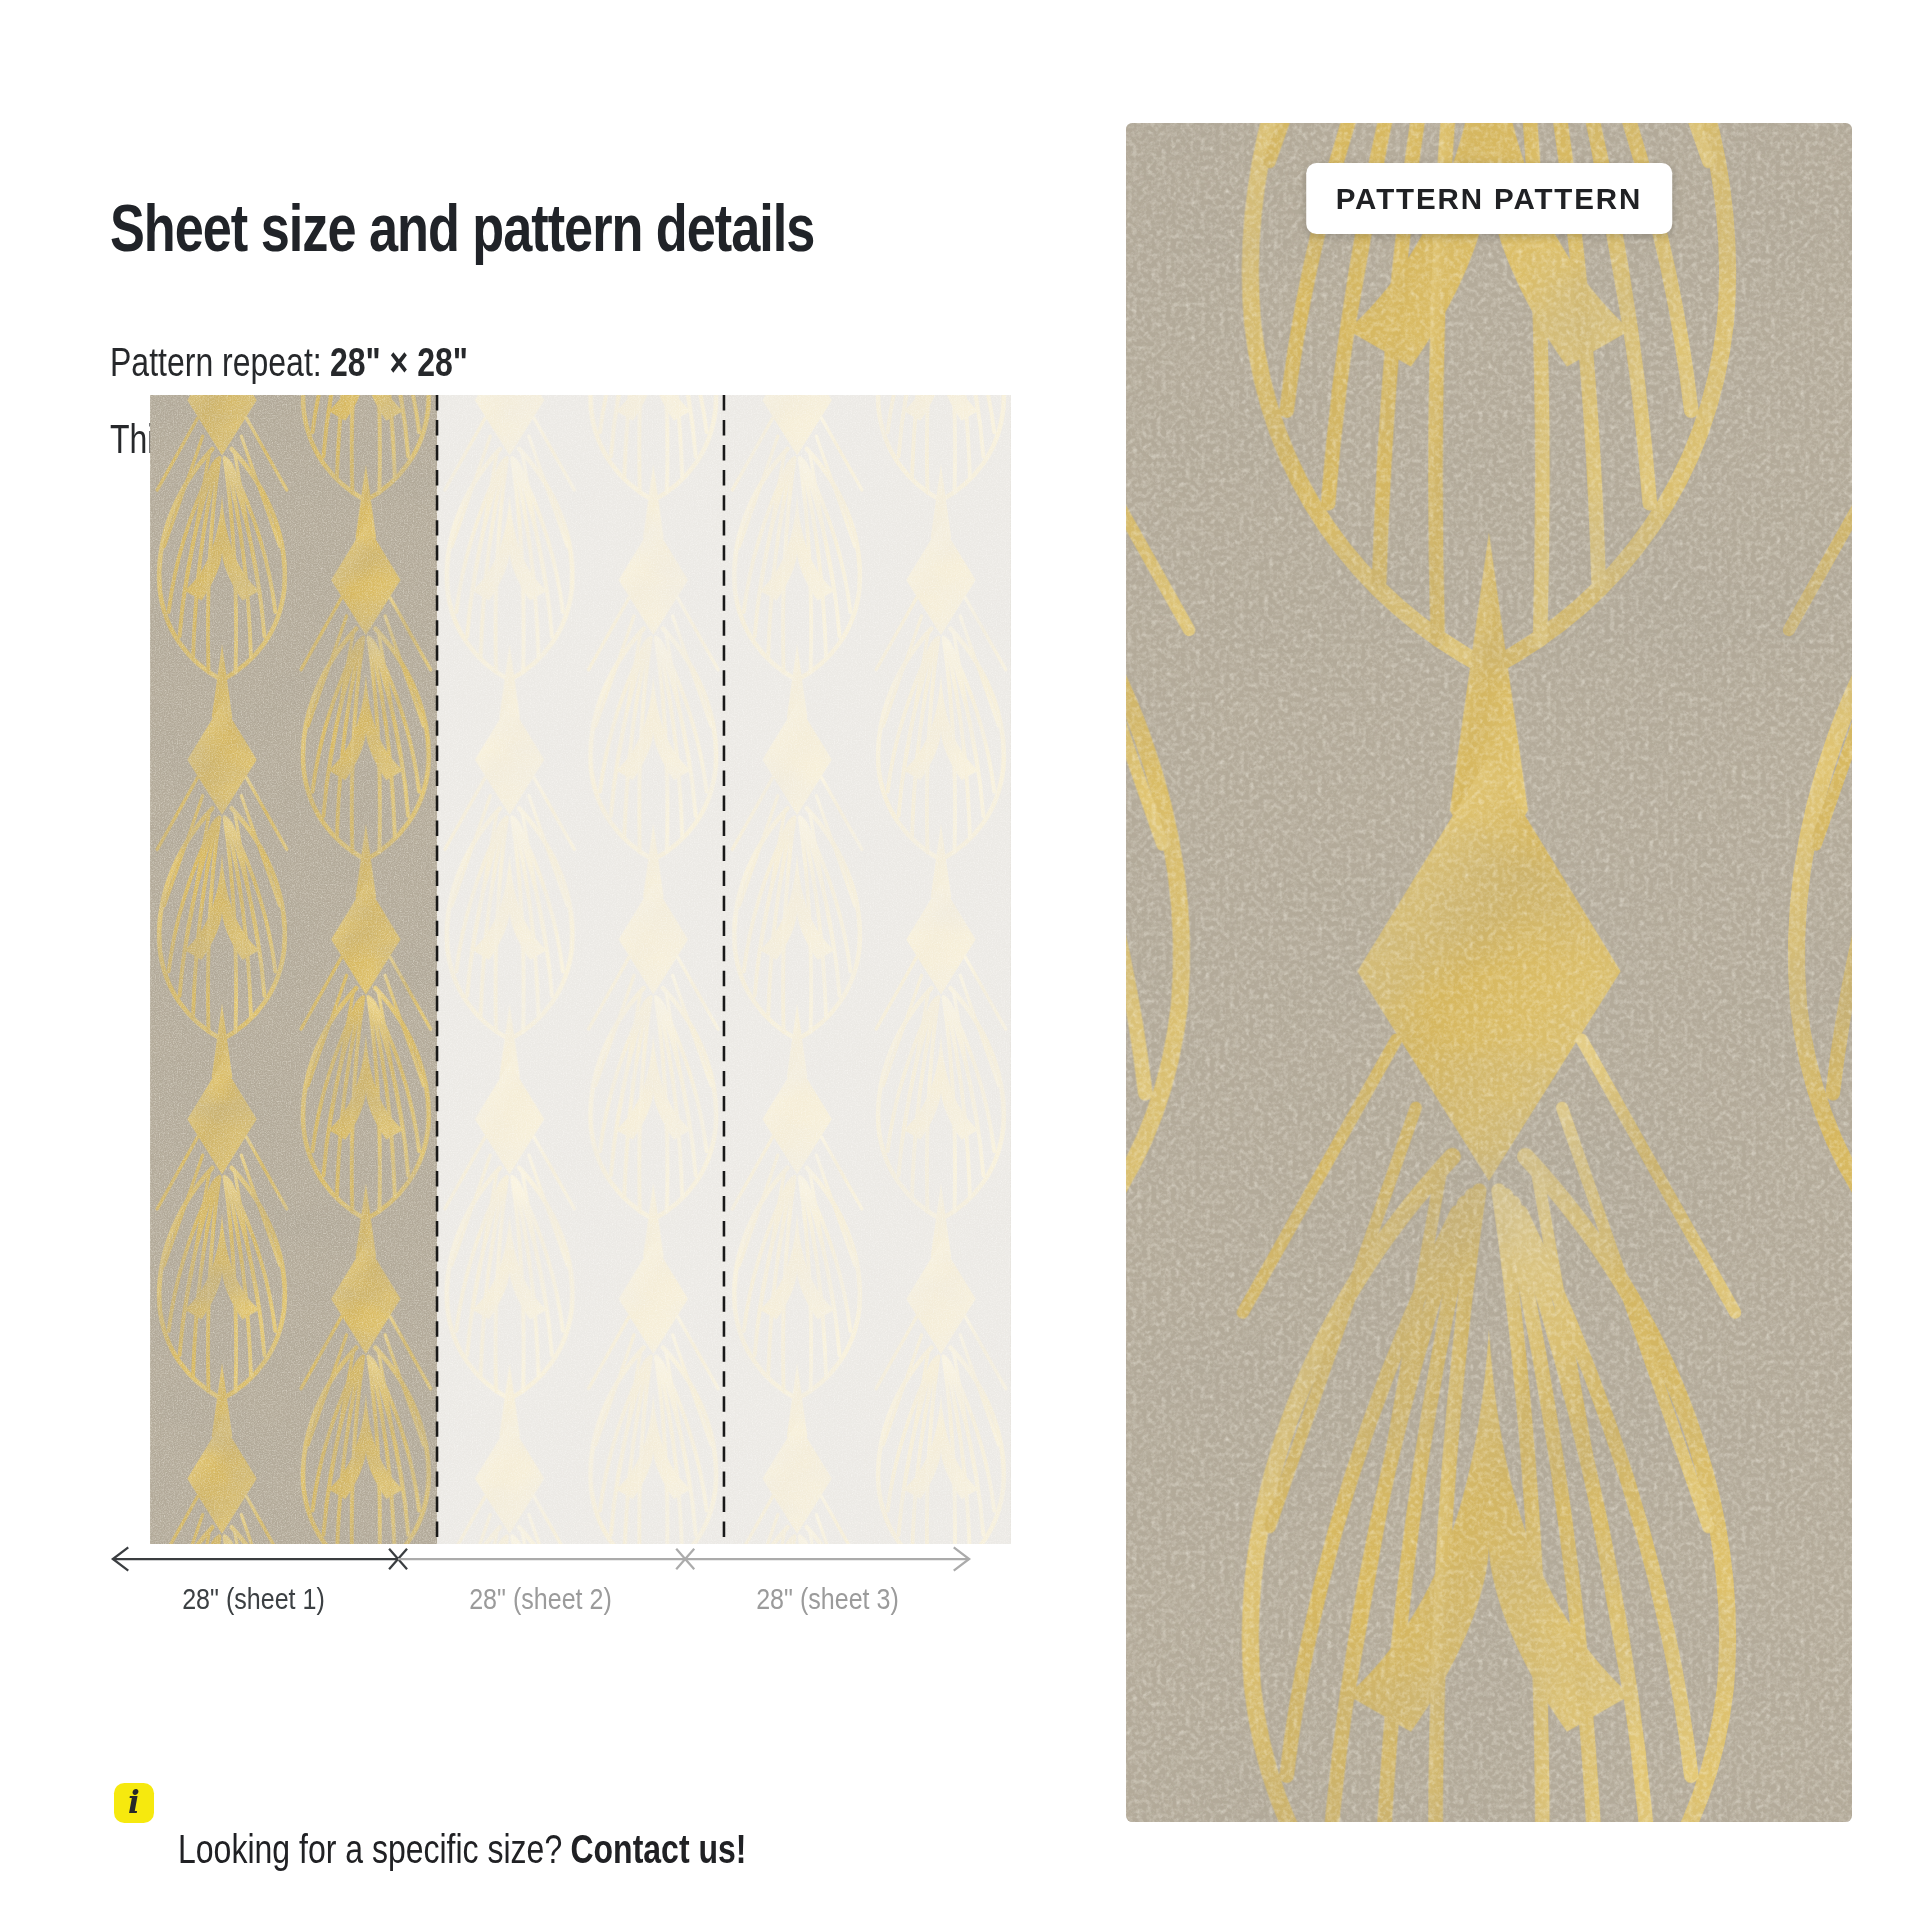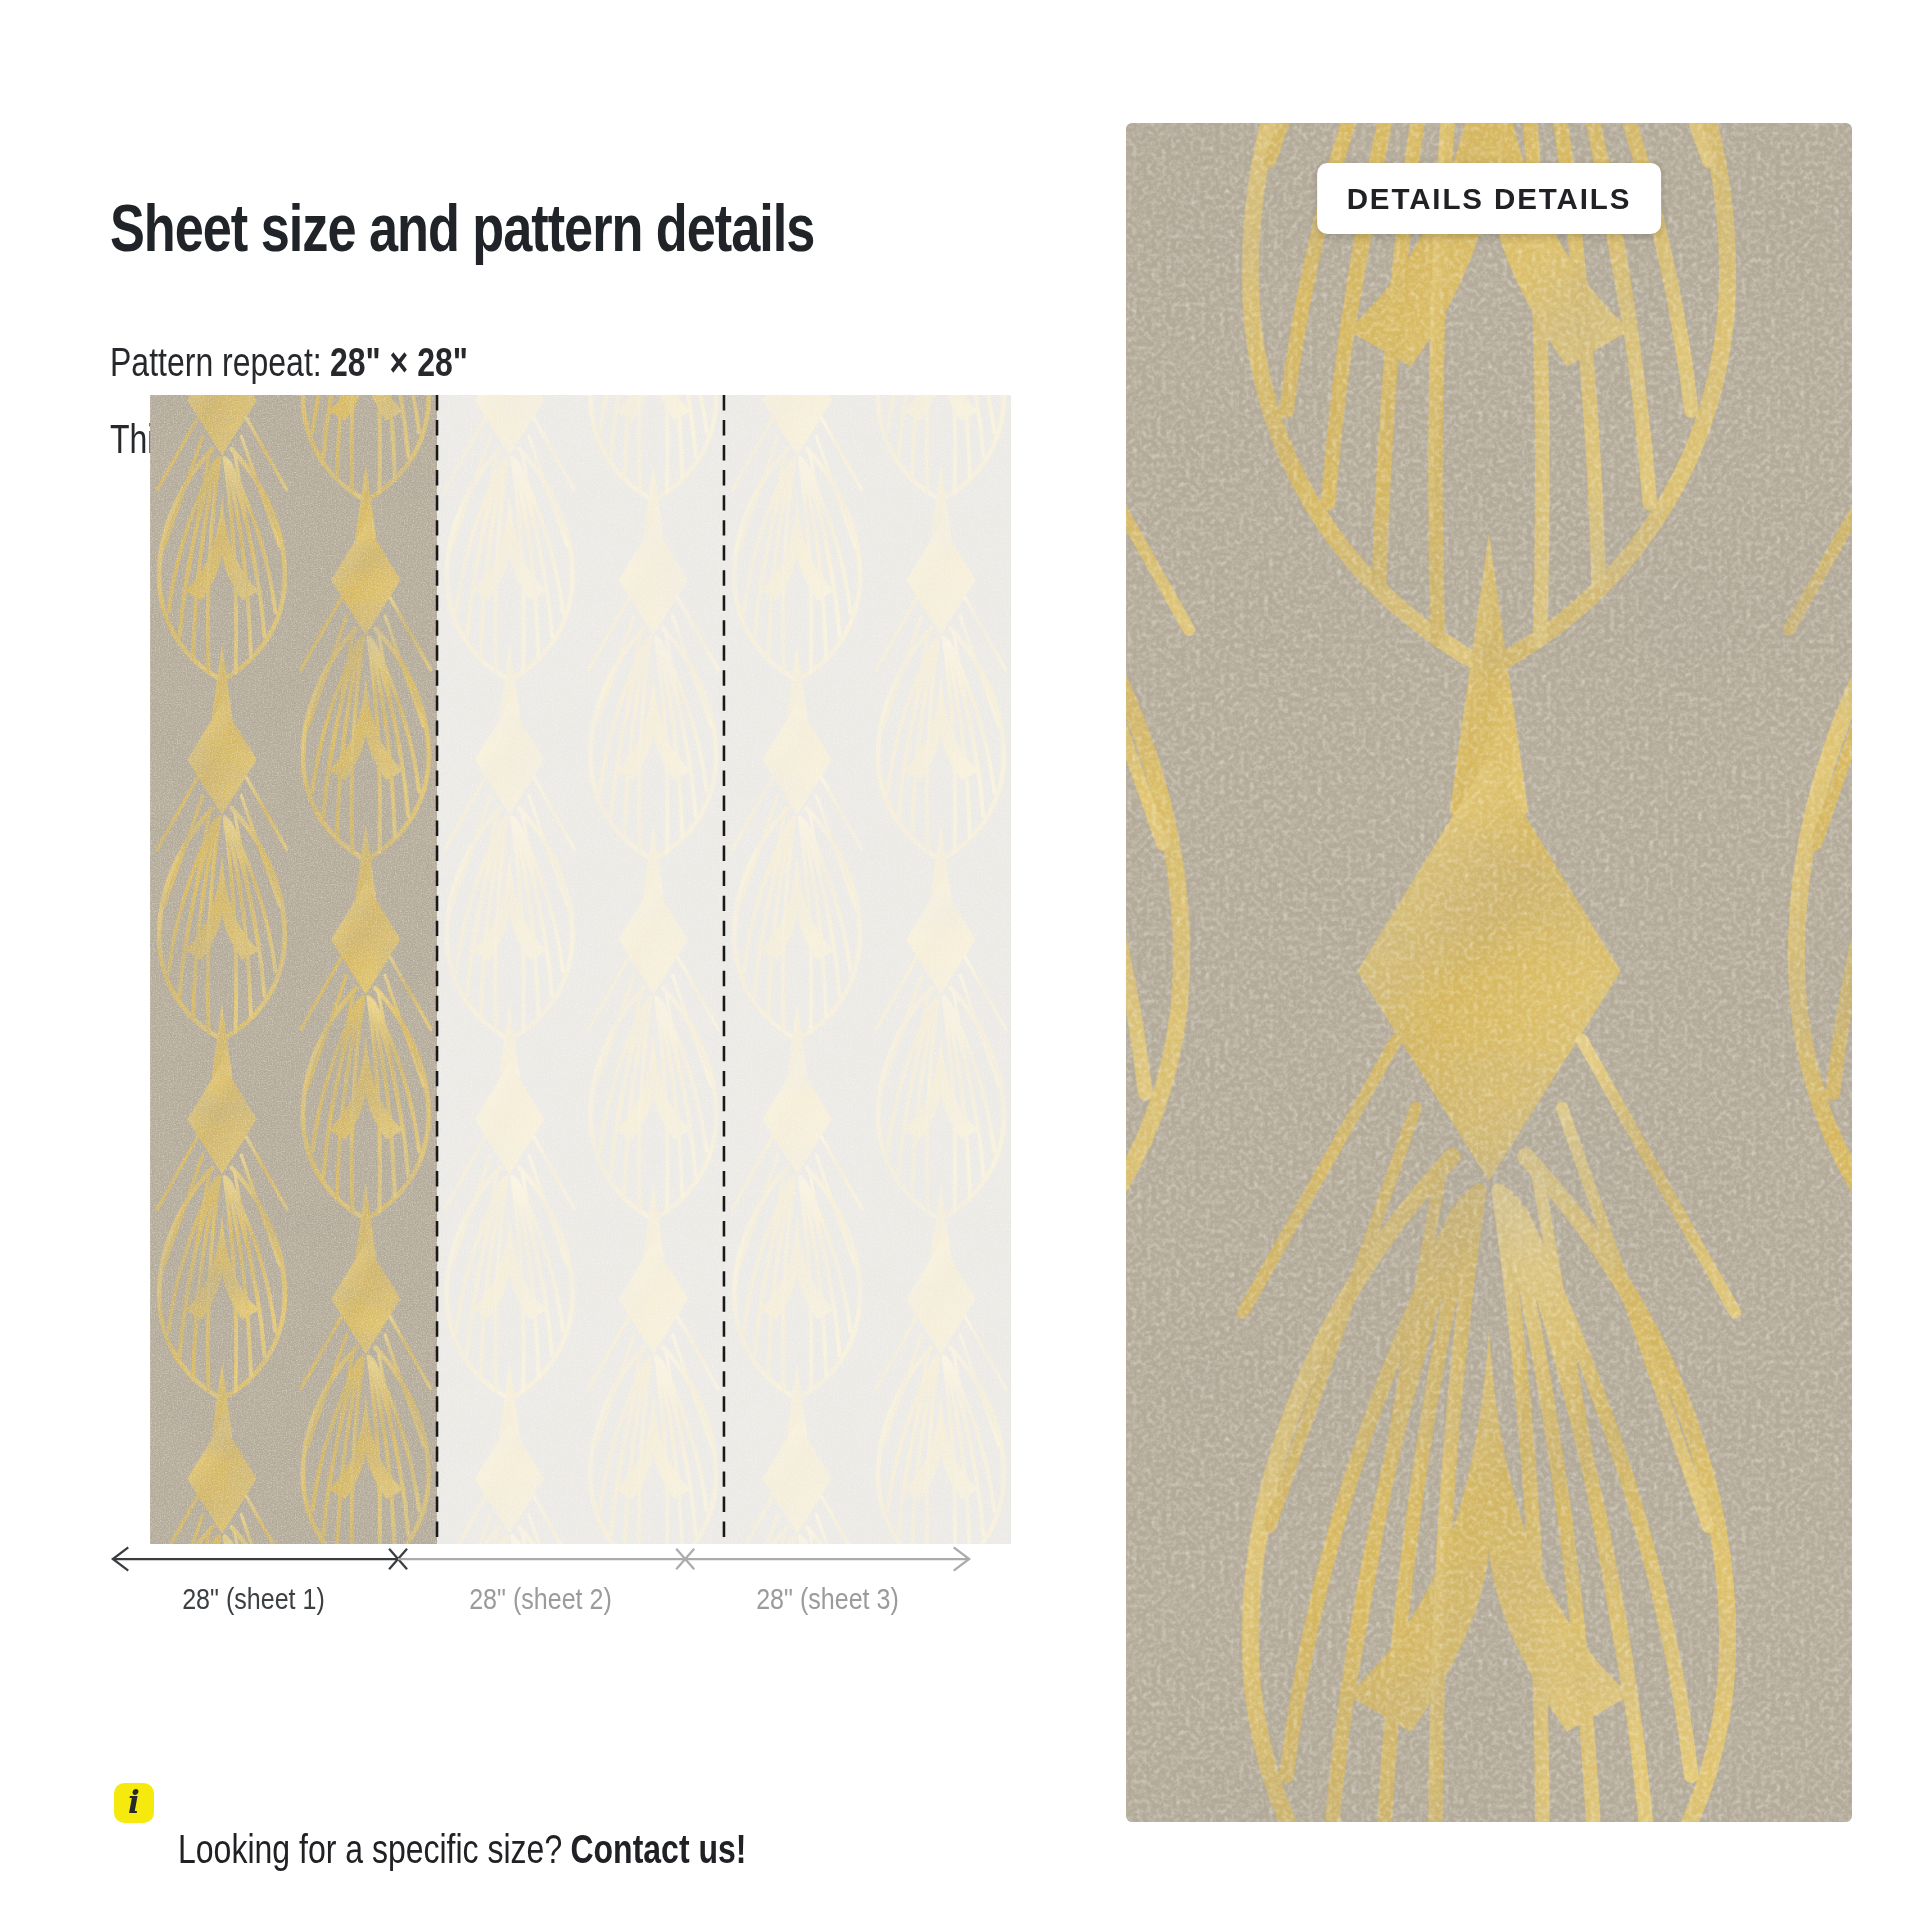--- a/index.html
+++ b/index.html
@@ -178,18 +178,18 @@
     <span>Looking for a specific size?</span><span class="sep"></span><b>Contact us!</b>
   </p>
 
   <figure class="abs pattern-fig">
     <svg viewBox="187 -60 298 697" preserveAspectRatio="xMidYMid slice">
       <rect x="187" y="-60" width="298" height="697" fill="url(#decoA)"></rect>
       <rect x="187" y="-60" width="298" height="697" filter="url(#cloudA)" opacity="0.5"></rect>
       <rect x="187" y="-60" width="298" height="697" filter="url(#grainA)" opacity="0.5"></rect>
     </svg>
     <div class="pattern-badge">
-      <span>DETAILS DETAILS</span>
+      <span>PATTERN PATTERN</span>
     </div>
   </figure>
 
 </main>
 
 
 </body></html>

